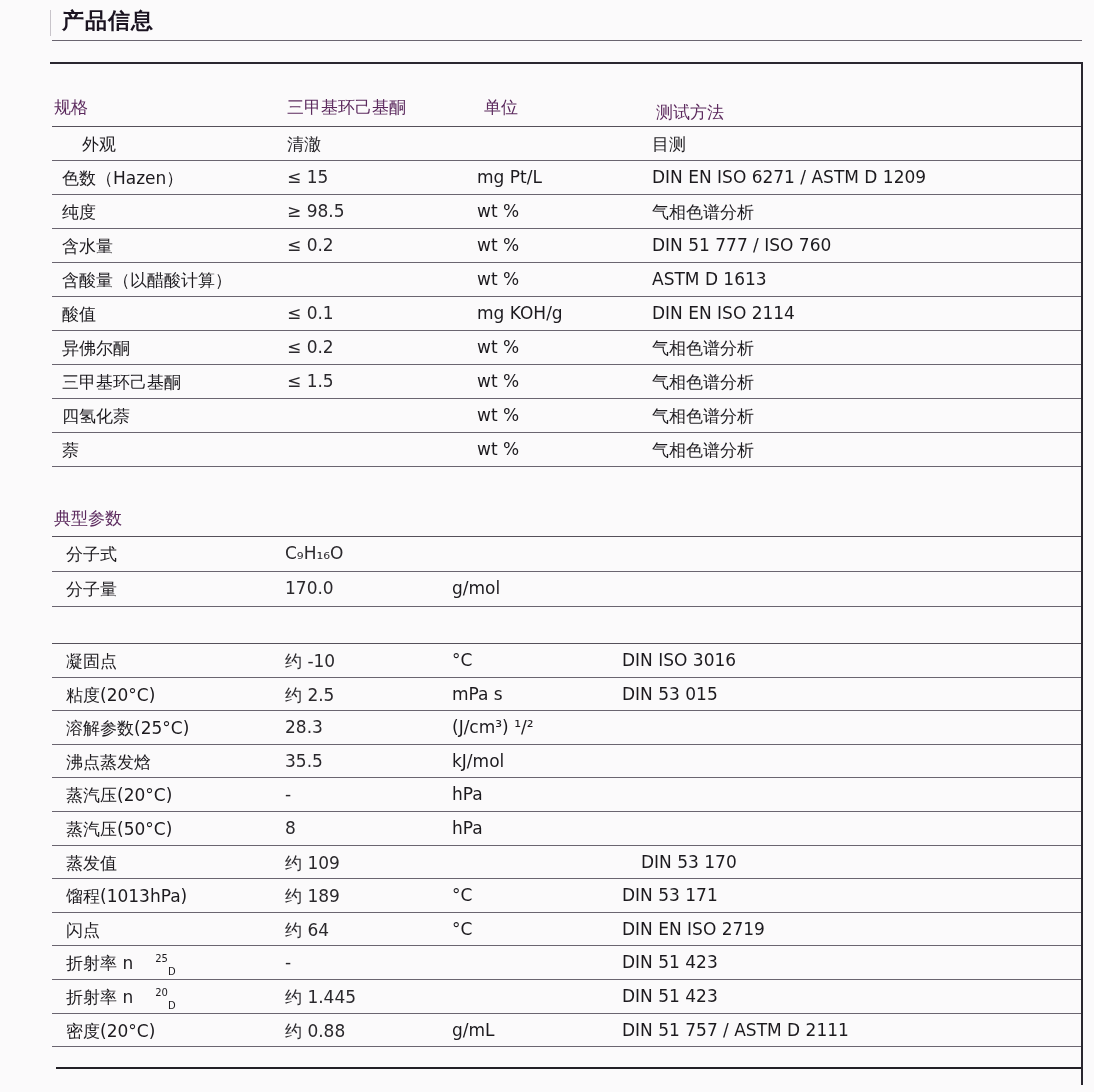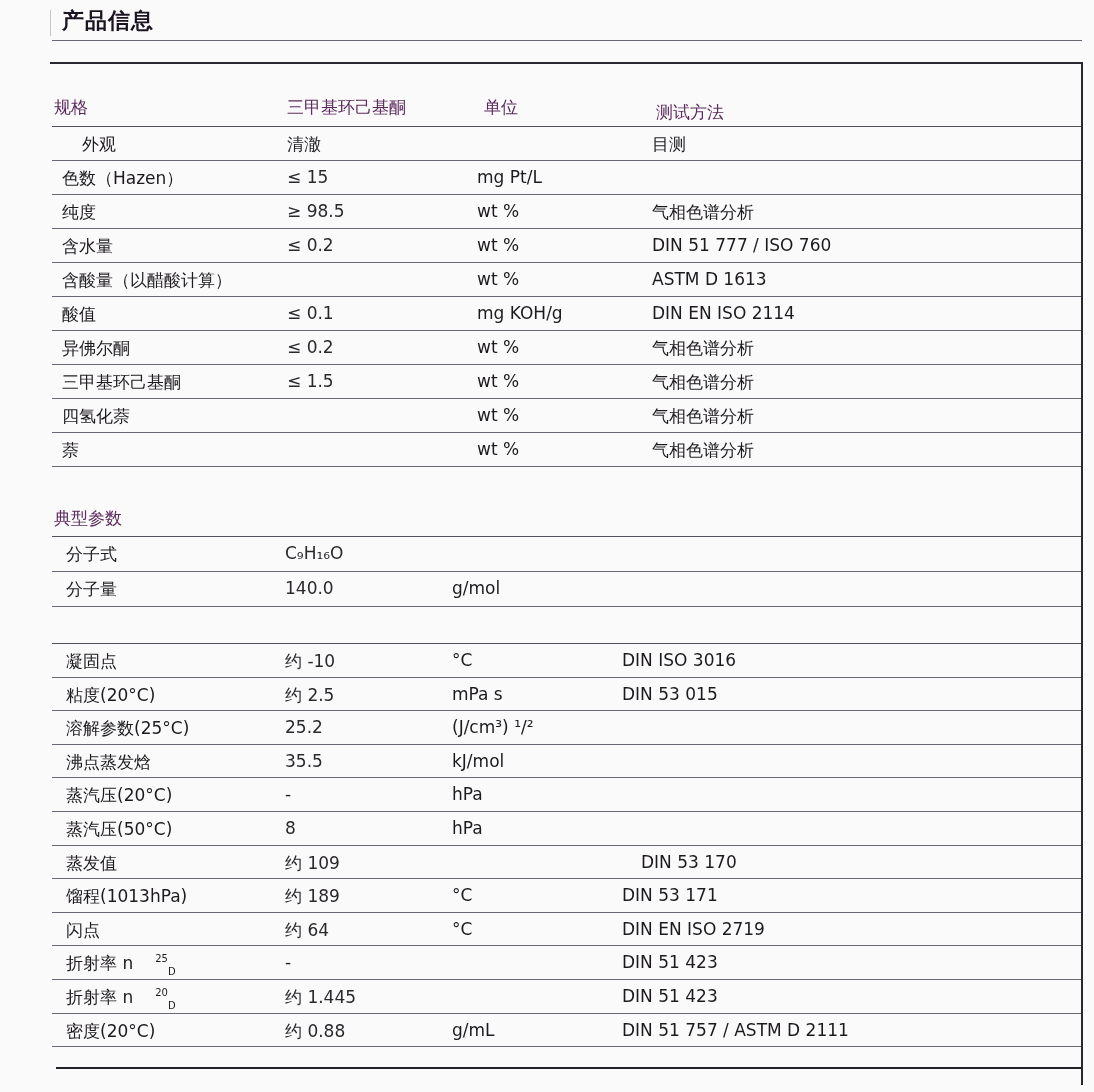--- a/index.html
+++ b/index.html
@@ -64,20 +64,21 @@
     <div class="row" style="top: 127px; height: 33px;">
       <span class="cell" style="left: 10px; margin-left: 20px;">外观</span>
       <span class="cell val" style="left: 235px;">清澈</span>
       <span class="cell" style="left: 425px;"></span>
       <span class="cell" style="left: 600px;">目测</span>
     </div>
     <div class="row" style="top: 161px; height: 33px;">
       <span class="cell" style="left: 10px;">色数（Hazen）</span>
       <span class="cell val" style="left: 235px;">≤ 15</span>
       <span class="cell" style="left: 425px;">mg Pt/L</span>
+      <span class="cell" style="left: 600px;">DIN EN ISO 6271 / ASTM D 1209</span>
     </div>
     <div class="row" style="top: 195px; height: 33px;">
       <span class="cell" style="left: 10px;">纯度</span>
       <span class="cell val" style="left: 235px;">≥ 98.5</span>
       <span class="cell" style="left: 425px;">wt %</span>
       <span class="cell" style="left: 600px;">气相色谱分析</span>
     </div>
     <div class="row" style="top: 229px; height: 33px;">
       <span class="cell" style="left: 10px;">含水量</span>
       <span class="cell val" style="left: 235px;">≤ 0.2</span>
@@ -126,41 +127,41 @@
 <div class="rule" style="left:52px; top:536px; width:1029px;"></div>
 <div id="typical-rows-a">
     <div class="row" style="top: 537px; height: 34px;">
       <span class="cell" style="left: 14px;">分子式</span>
       <span class="cell val" style="left: 233px;">C₉H₁₆O</span>
       <span class="cell" style="left: 400px;"></span>
       <span class="cell" style="left: 570px;"></span>
     </div>
     <div class="row" style="top: 572px; height: 34px;">
       <span class="cell" style="left: 14px; text-align: center;">分子量</span>
-      <span class="cell val" style="left: 233px;">140.0</span>
+      <span class="cell val" style="left: 233px;">170.0</span>
       <span class="cell" style="left: 400px;">g/mol</span>
       <span class="cell" style="left: 570px;"></span>
     </div>
   </div>
 <div id="typical-rows-b">
     <div class="row" style="top: 644px; height: 32.6px;">
       <span class="cell" style="left: 14px;">凝固点</span>
       <span class="cell val" style="left: 233px;">约 -10</span>
       <span class="cell" style="left: 400px;">°C</span>
       <span class="cell" style="left: 570px;">DIN ISO 3016</span>
     </div>
     <div class="row" style="top: 677.6px; height: 32.6px;">
       <span class="cell" style="left: 14px;">粘度(20°C)</span>
       <span class="cell val" style="left: 233px;">约 2.5</span>
       <span class="cell" style="left: 400px;">mPa s</span>
       <span class="cell" style="left: 570px;">DIN 53 015</span>
     </div>
     <div class="row" style="top: 711.2px; height: 32.6px;">
       <span class="cell" style="left: 14px;">溶解参数(25°C)</span>
-      <span class="cell val" style="left: 233px;">25.2</span>
+      <span class="cell val" style="left: 233px;">28.3</span>
       <span class="cell" style="left: 400px;">(J/cm³) ¹/²</span>
       <span class="cell" style="left: 570px;"></span>
     </div>
     <div class="row" style="top: 744.8px; height: 32.6px;">
       <span class="cell" style="left: 14px;">沸点蒸发焓</span>
       <span class="cell val" style="left: 233px;">35.5</span>
       <span class="cell" style="left: 400px;">kJ/mol</span>
       <span class="cell" style="left: 570px;"></span>
     </div>
     <div class="row" style="top: 778.4px; height: 32.6px;">

